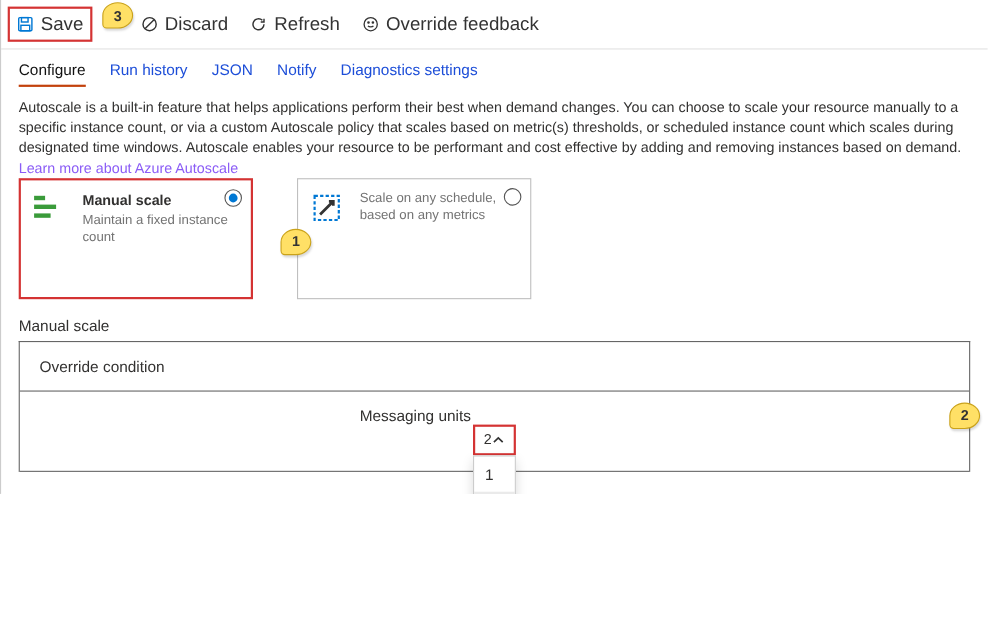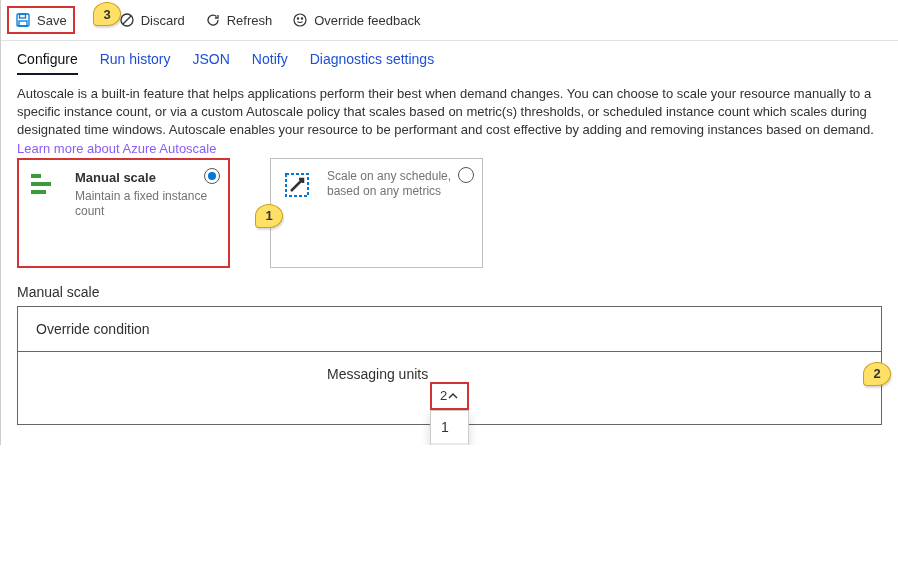--- a/index.html
+++ b/index.html
@@ -26,21 +26,21 @@
     position: relative;
   }
   .toolbar-btn {
     display: flex;
     align-items: center;
     gap: 6px;
     background: none;
     border: none;
     color: #333;
     cursor: pointer;
-    font-size: 13px;
+    font-size: 17px;
     padding: 2px 4px;
   }
   .toolbar-btn svg { width: 16px; height: 16px; flex: 0 0 16px; }
   .save-box {
     border: 2px solid #d43333;
     padding: 2px 2px;
   }
   .callout {
     position: absolute;
     background: #ffe066;
@@ -64,21 +64,21 @@
     padding: 10px 16px 0 16px;
     margin-bottom: 10px;
   }
   .tab {
     padding-bottom: 6px;
     cursor: pointer;
     font-size: 14px;
     color: #1d4ed8;
   }
   .tab.active {
-    border-bottom: 2px solid #0f172a;
+    border-bottom: 2px solid #c2410c;
     color: #111;
     font-weight: 400;
   }
   .content {
     padding: 0 16px 20px 16px;
   }
   .desc { line-height: 1.4; }
   .link { color: #8b5cf6; text-decoration: none; cursor: pointer; }
   .section-hdr {
     font-weight: 700;

